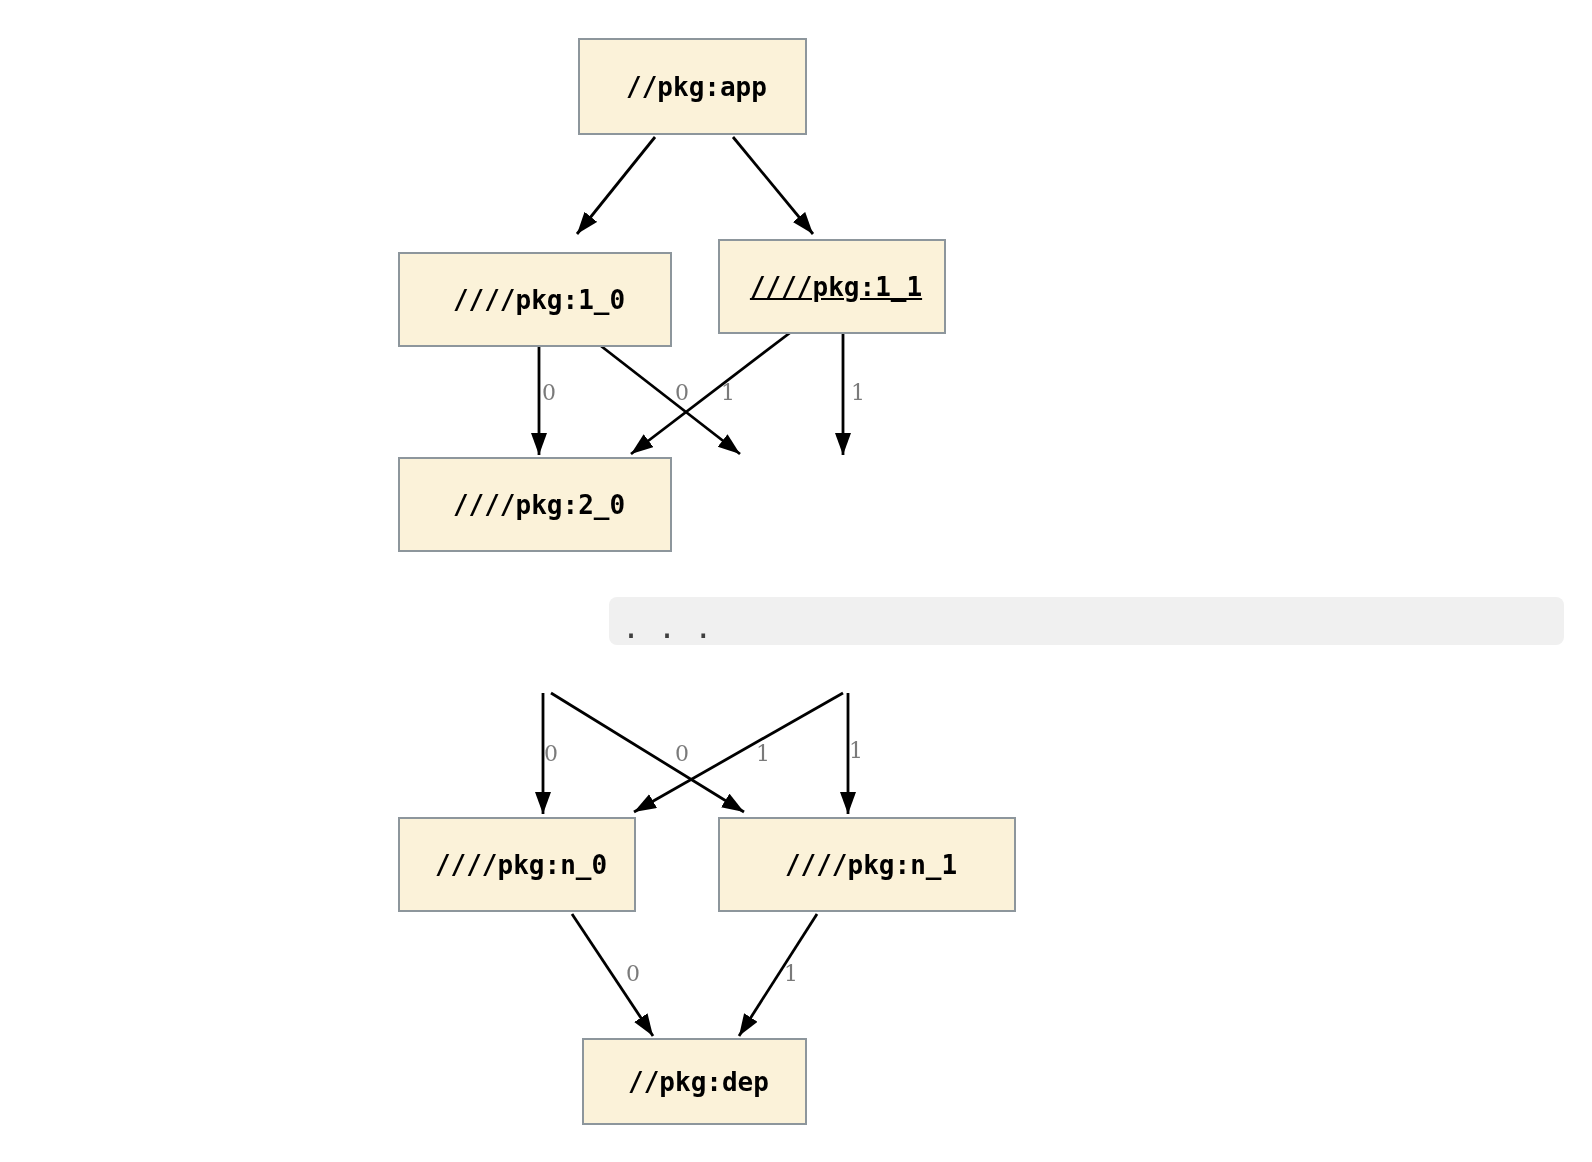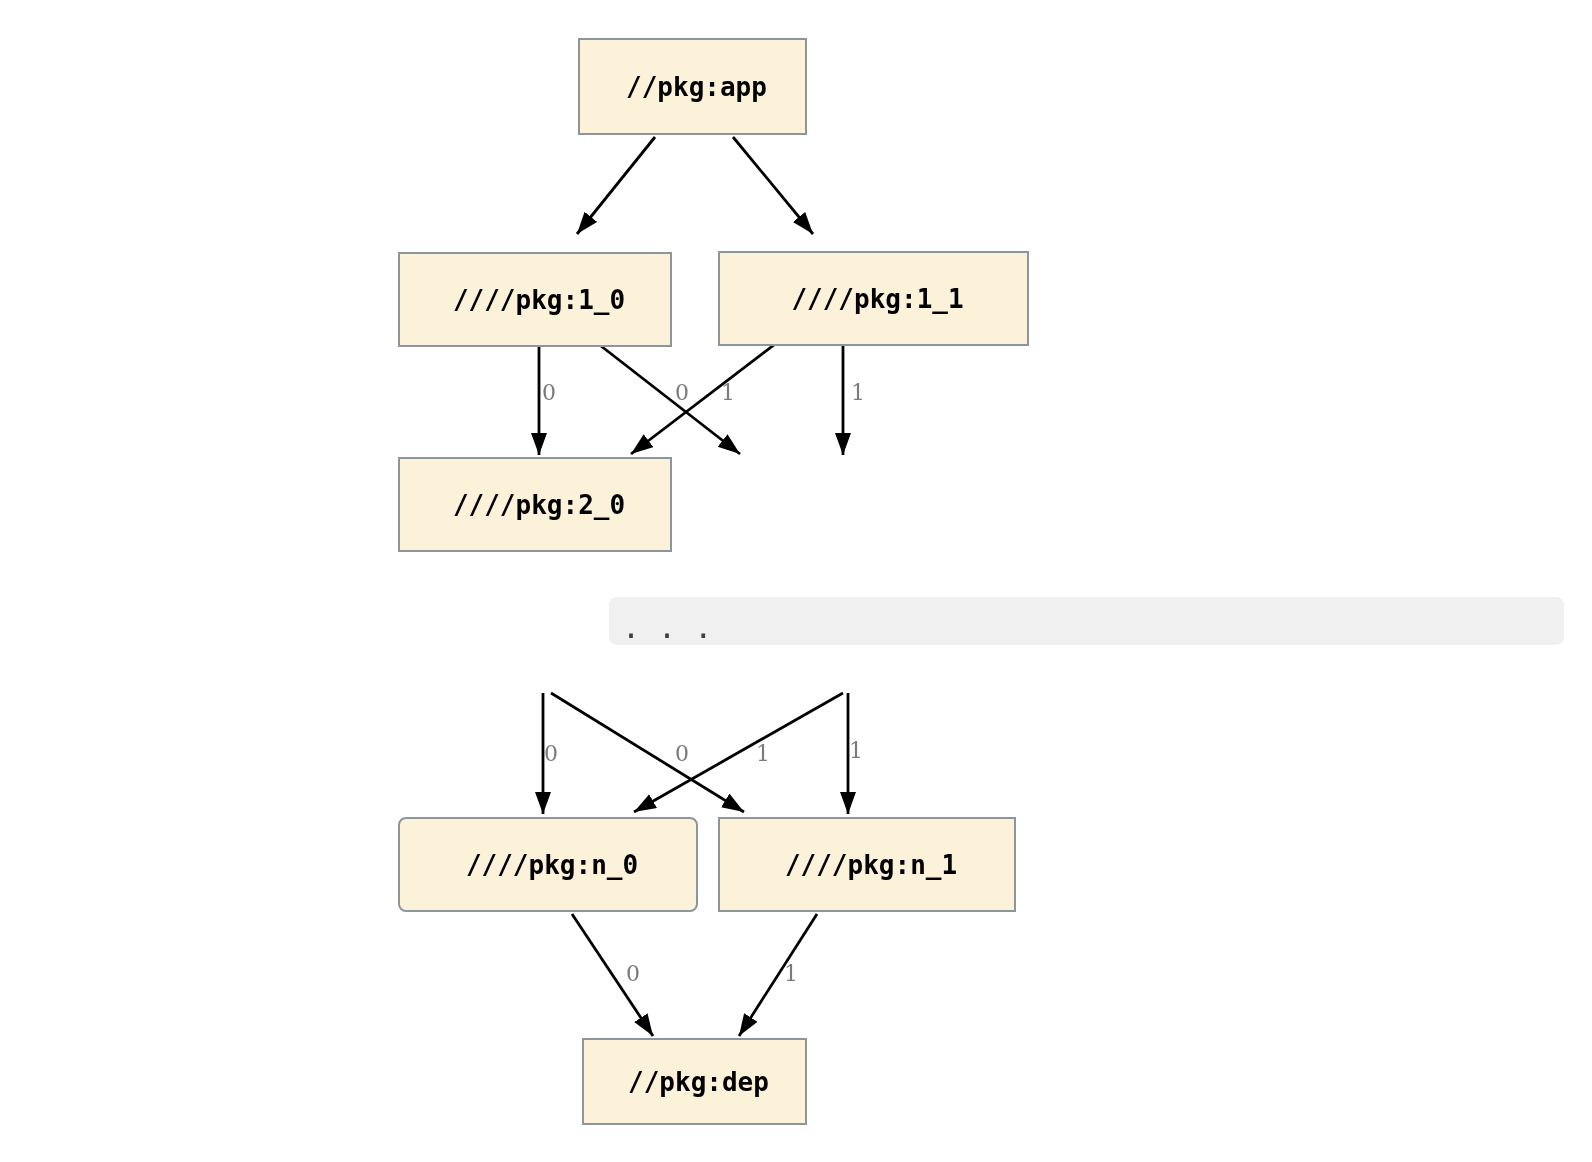--- a/index.html
+++ b/index.html
@@ -24,24 +24,24 @@
   }
   .node-label {
     font-family: "DejaVu Sans Mono", monospace;
     font-weight: bold;
     font-size: 26px;
     color: #000000;
     white-space: pre;
   }
   #node-app  { left: 578px; top: 38px;   width: 229px; height: 97px; }
   #node-1-0  { left: 398px; top: 252px;  width: 274px; height: 95px; }
-  #node-1-1  { left: 718px; top: 251px;  width: 311px; height: 95px; }
+  #node-1-1  { left: 718px; top: 239px;  width: 228px; height: 95px; text-decoration: underline; }
   #node-2-0  { left: 398px; top: 457px;  width: 274px; height: 95px; align-items: center; }
   #node-2-1  { left: 718px; top: 457px;  width: 274px; height: 95px; }
-  #node-n-0  { left: 398px; top: 817px;  width: 300px; height: 95px; border-radius: 8px; }
+  #node-n-0  { left: 398px; top: 817px;  width: 238px; height: 95px; }
   #node-n-1  { left: 718px; top: 817px;  width: 298px; height: 95px; }
   #node-dep  { left: 582px; top: 1038px; width: 225px; height: 87px; }
   #ellipsis-bar {
     position: absolute;
     left: 609px; top: 597px;
     width: 955px; height: 48px;
     background: #F0F0F0;
     border-radius: 8px;
     display: flex;
     align-items: center;

